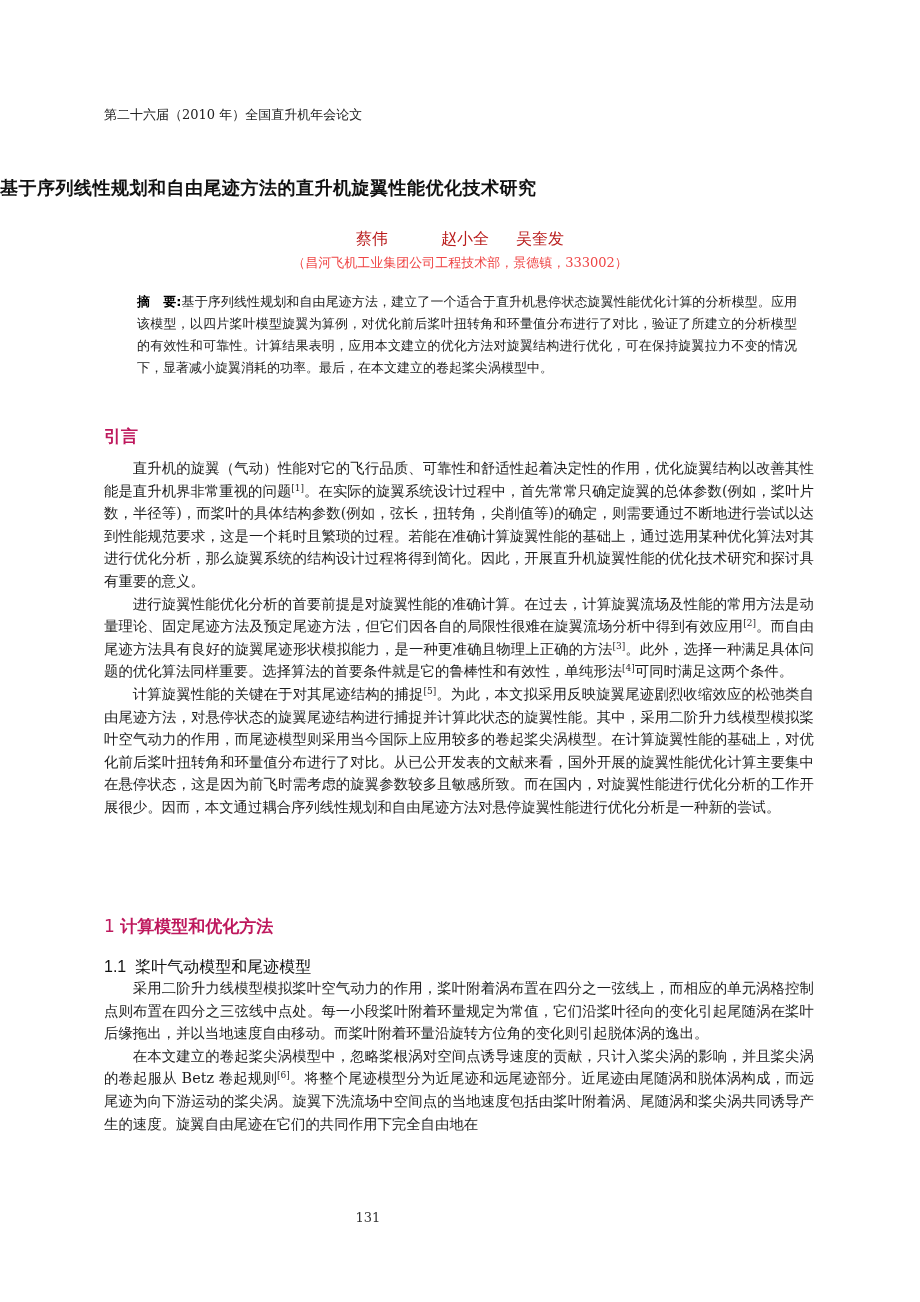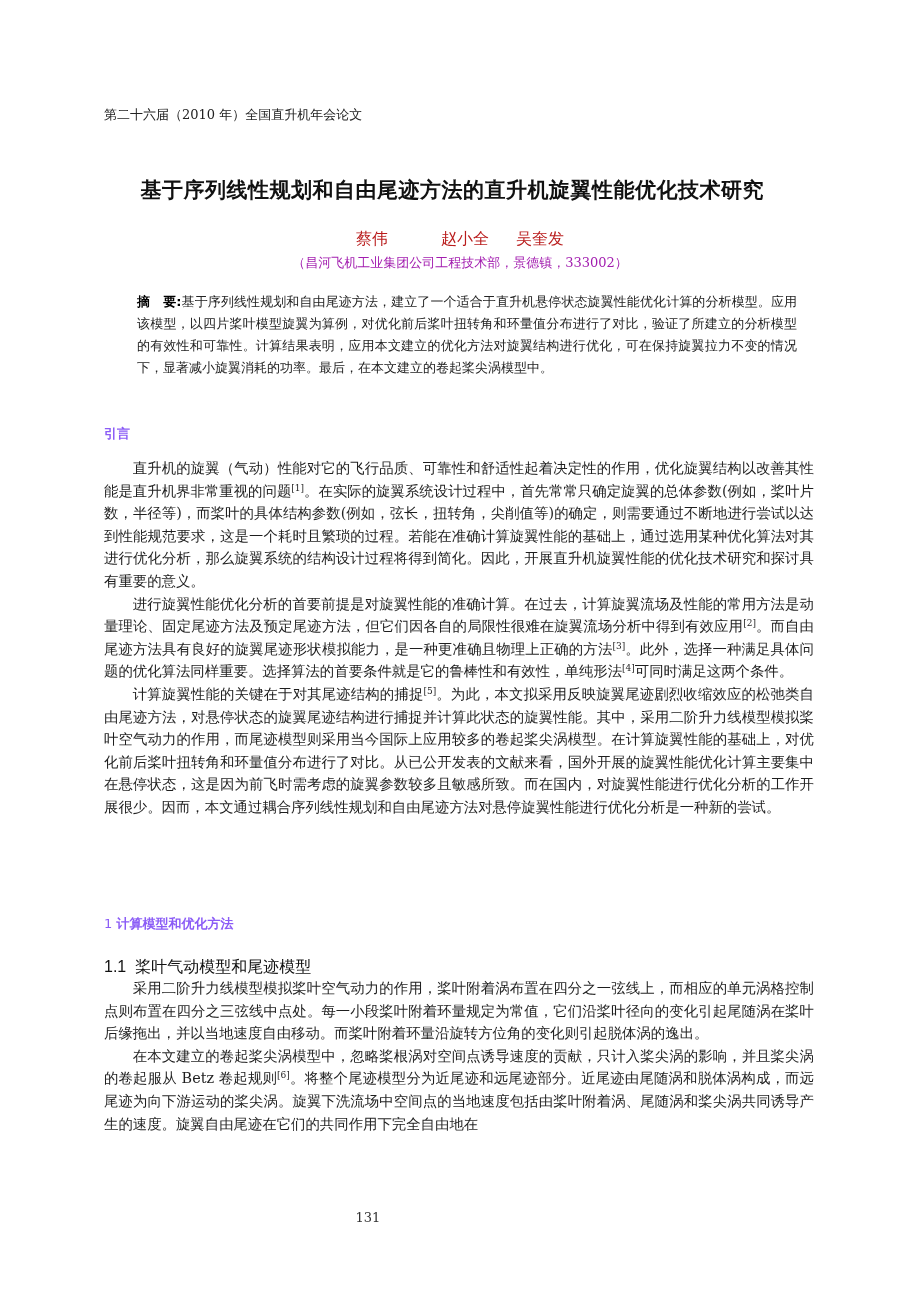--- a/index.html
+++ b/index.html
@@ -6,44 +6,44 @@
     body {
       width: 920px; height: 1302px; position: relative; overflow: hidden;
       font-family: "DejaVu Serif", "Liberation Serif", serif;
       color: #1a1a1a;
     }
     .abs { position: absolute; }
     .running-head {
       left: 104px; top: 106px; font-size: 13px; letter-spacing: 0px; color: #222;
     }
     .title {
-      left: 0; width: 764px; top: 176px; text-align: right;
+      left: 0; width: 764px; top: 176px; text-align: left;
       font-family: "DejaVu Sans", "Liberation Sans", sans-serif;
-      font-size: 21px; font-weight: bold; color: #111; letter-spacing: 0.5px;
+      font-size: 18px; font-weight: bold; color: #111; letter-spacing: 0.5px;
     }
     .authors {
       left: 0; width: 920px; top: 229px; text-align: center; font-size: 16px; color: #b91c1c;
     }
     .authors span { display: inline-block; }
     .authors .a1 { margin-right: 48px; }
     .authors .a2 { margin-right: 22px; }
     .affil {
-      left: 0; width: 920px; top: 254px; text-align: center; font-size: 13px; color: #a21caf;
+      left: 0; width: 920px; top: 254px; text-align: center; font-size: 13px; color: #ef4444;
     }
     .abstract {
       left: 137px; width: 660px; top: 291px; font-size: 13px; line-height: 22px; color: #222;
     }
     .abstract p { margin: 0; text-align: justify; text-align-last: left; }
     .abstract .label {
       font-family: "DejaVu Sans", "Liberation Sans", sans-serif; font-weight: bold; color: #000000;
     }
     .keywords { margin-top: 0; }
     .section-heading {
       font-family: "DejaVu Sans", "Liberation Sans", sans-serif;
-      font-size: 13px; font-weight: bold; color: #8b5cf6;
+      font-size: 17px; font-weight: bold; color: #be185d;
     }
     .h-intro { left: 104px; top: 425px; }
     .h-1 { left: 104px; top: 915px; font-weight: normal; font-family: "DejaVu Sans", "Liberation Sans", sans-serif; }
     .h-1 b { font-weight: bold; }
     .h-11 {
       left: 104px; top: 957px; font-size: 16px; font-weight: normal; color: #111;
       font-family: Liberation Sans, sans-serif;
     }
     .body-block {
       left: 104px; width: 710px; font-size: 14.4px; line-height: 22.6px; color: #1e1e1e;

